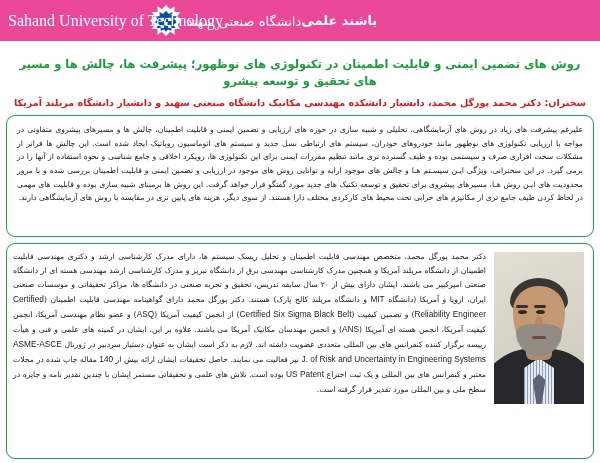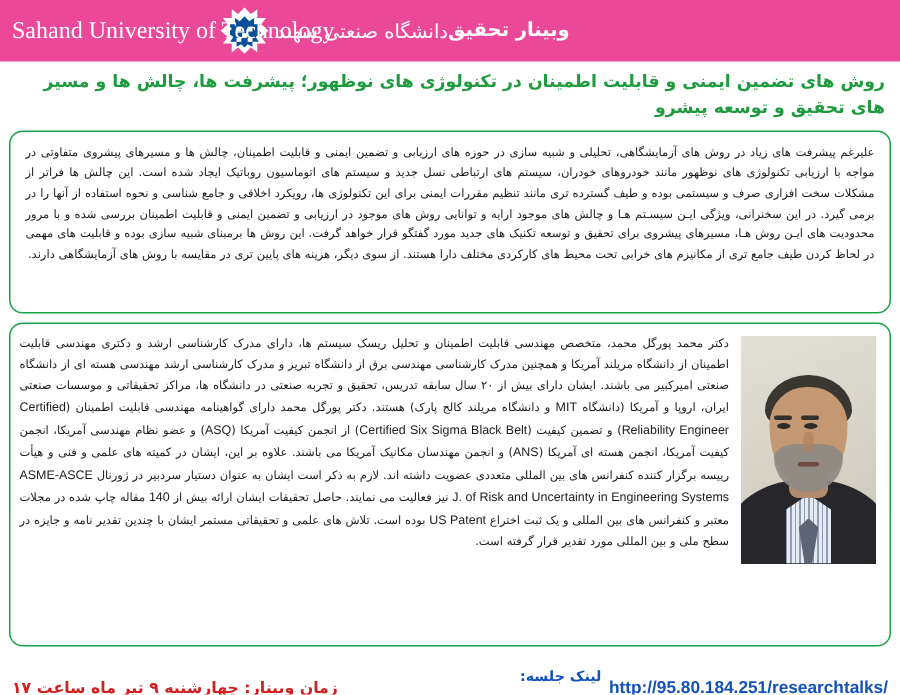--- a/index.html
+++ b/index.html
@@ -68,21 +68,22 @@
     transform: translateY(-50%);
     color: #ffffff;
     font-family: "Liberation Serif", serif;
     font-size: 16px;
     white-space: nowrap;
     direction: ltr;
   }
 
   
   .main-title {
-    margin: 5px 10px 0 10px;
+    margin: 15px 10px 0 10px;
+    text-align: center;
     color: #1f9b3f;
     font-size: 11.5px;
     font-weight: bold;
     line-height: 1.5;
     direction: rtl;
   }
 
   
   .speaker-line {
     margin: 5px 8px 0 8px;
@@ -333,27 +334,28 @@
             <rect x="36" y="26" width="6" height="6"></rect>
             <rect x="29" y="34" width="6" height="6"></rect>
             <rect x="22" y="40" width="6" height="5"></rect>
             <rect x="36" y="40" width="6" height="5"></rect>
           </g>
         </svg>
       </span>
       <span class="logo-fa">دانشگاه صنعتی سهند</span>
     </div>
 
-    <div class="header-title-fa">وبینار تحقیق</div>
+    <div class="header-title-fa">باشند علمی</div>
 
     <div class="header-title-en">Sahand University of  Technology</div>
   </div>
 
   <div class="main-title">روش های تضمین ایمنی و قابلیت اطمینان در تکنولوژی های نوظهور؛ پیشرفت ها، چالش ها و مسیر های تحقیق و توسعه پیشرو</div>
 
+  <div class="speaker-line">سخنران: دکتر محمد پورگل محمد، دانشیار دانشکده مهندسی مکانیک دانشگاه صنعتی سهند و دانشیار دانشگاه مریلند آمریکا</div>
 
   <div class="box abstract-box">
     <p class="abstract-text">علیرغم پیشرفت های زیاد در روش های آزمایشگاهی، تحلیلی و شبیه سازی در حوزه های ارزیابی و تضمین ایمنی و قابلیت اطمینان، چالش ها و مسیرهای پیشروی متفاوتی در مواجه با ارزیابی تکنولوژی های نوظهور مانند خودروهای خودران، سیستم های ارتباطی نسل جدید و سیستم های اتوماسیون روباتیک ایجاد شده است. این چالش ها فراتر از مشکلات سخت افزاری صرف و سیستمی بوده و طیف گسترده تری مانند تنظیم مقررات ایمنی برای این تکنولوژی ها، رویکرد اخلاقی و جامع شناسی و نحوه استفاده از آنها را در برمی گیرد. در این سخنرانی، ویژگی ایـن سیسـتم هـا و چالش های موجود ارایه و توانایی روش های موجود در ارزیابی و تضمین ایمنی و قابلیت اطمینان بررسی شده و با مرور محدودیت های ایـن روش هـا، مسیرهای پیشروی برای تحقیق و توسعه تکنیک های جدید مورد گفتگو قرار خواهد گرفت. این روش ها برمبنای شبیه سازی بوده و قابلیت های مهمی در لحاظ کردن طیف جامع تری از مکانیزم های خرابی تحت محیط های کارکردی مختلف دارا هستند. از سوی دیگر، هزینه های پایین تری در مقایسه با روش های آزمایشگاهی دارند.</p>
   </div>
 
   <div class="box bio-box">
 
     <div class="bio-text-col">
       <p class="bio-text"><span>دکتر محمد پورگل محمد، متخصص مهندسی قابلیت اطمینان و تحلیل ریسک سیستم ها، دارای مدرک کارشناسی ارشد و دکتری مهندسی قابلیت اطمینان از دانشگاه مریلند آمریکا و همچنین مدرک کارشناسی مهندسی برق از دانشگاه تبریز و مدرک کارشناسی ارشد مهندسی هسته ای از دانشگاه صنعتی امیرکبیر می باشند. ایشان دارای بیش از ۲۰ سال سابقه تدریس، تحقیق و تجربه صنعتی در دانشگاه ها، مراکز تحقیقاتی و موسسات صنعتی ایران، اروپا و آمریکا (دانشگاه </span><span class="lat">MIT</span><span> و دانشگاه مریلند کالج پارک) هستند. دکتر پورگل محمد دارای گواهینامه مهندسی قابلیت اطمینان (</span><span class="lat">Certified Reliability Engineer</span><span>) و تضمین کیفیت (</span><span class="lat">Certified Six Sigma Black Belt</span><span>) از انجمن کیفیت آمریکا (</span><span class="lat">ASQ</span><span>) و عضو نظام مهندسی آمریکا، انجمن کیفیت آمریکا، انجمن هسته ای آمریکا (</span><span class="lat">ANS</span><span>) و انجمن مهندسان مکانیک آمریکا می باشند. علاوه بر این، ایشان در کمیته های علمی و فنی و هیأت رییسه برگزار کننده کنفرانس های بین المللی متعددی عضویت داشته اند. لازم به ذکر است ایشان به عنوان دستیار سردبیر در ژورنال </span><span class="lat">ASME-ASCE J. of Risk and Uncertainty in Engineering Systems</span><span> نیز فعالیت می نمایند. حاصل تحقیقات ایشان ارائه بیش از </span><span class="lat">140</span><span> مقاله چاپ شده در مجلات معتبر و کنفرانس های بین المللی و یک ثبت اختراع </span><span class="lat">US Patent</span><span> بوده است. تلاش های علمی و تحقیقاتی مستمر ایشان با چندین تقدیر نامه و جایزه در سطح ملی و بین المللی مورد تقدیر قرار گرفته است.</span></p>
     </div>

